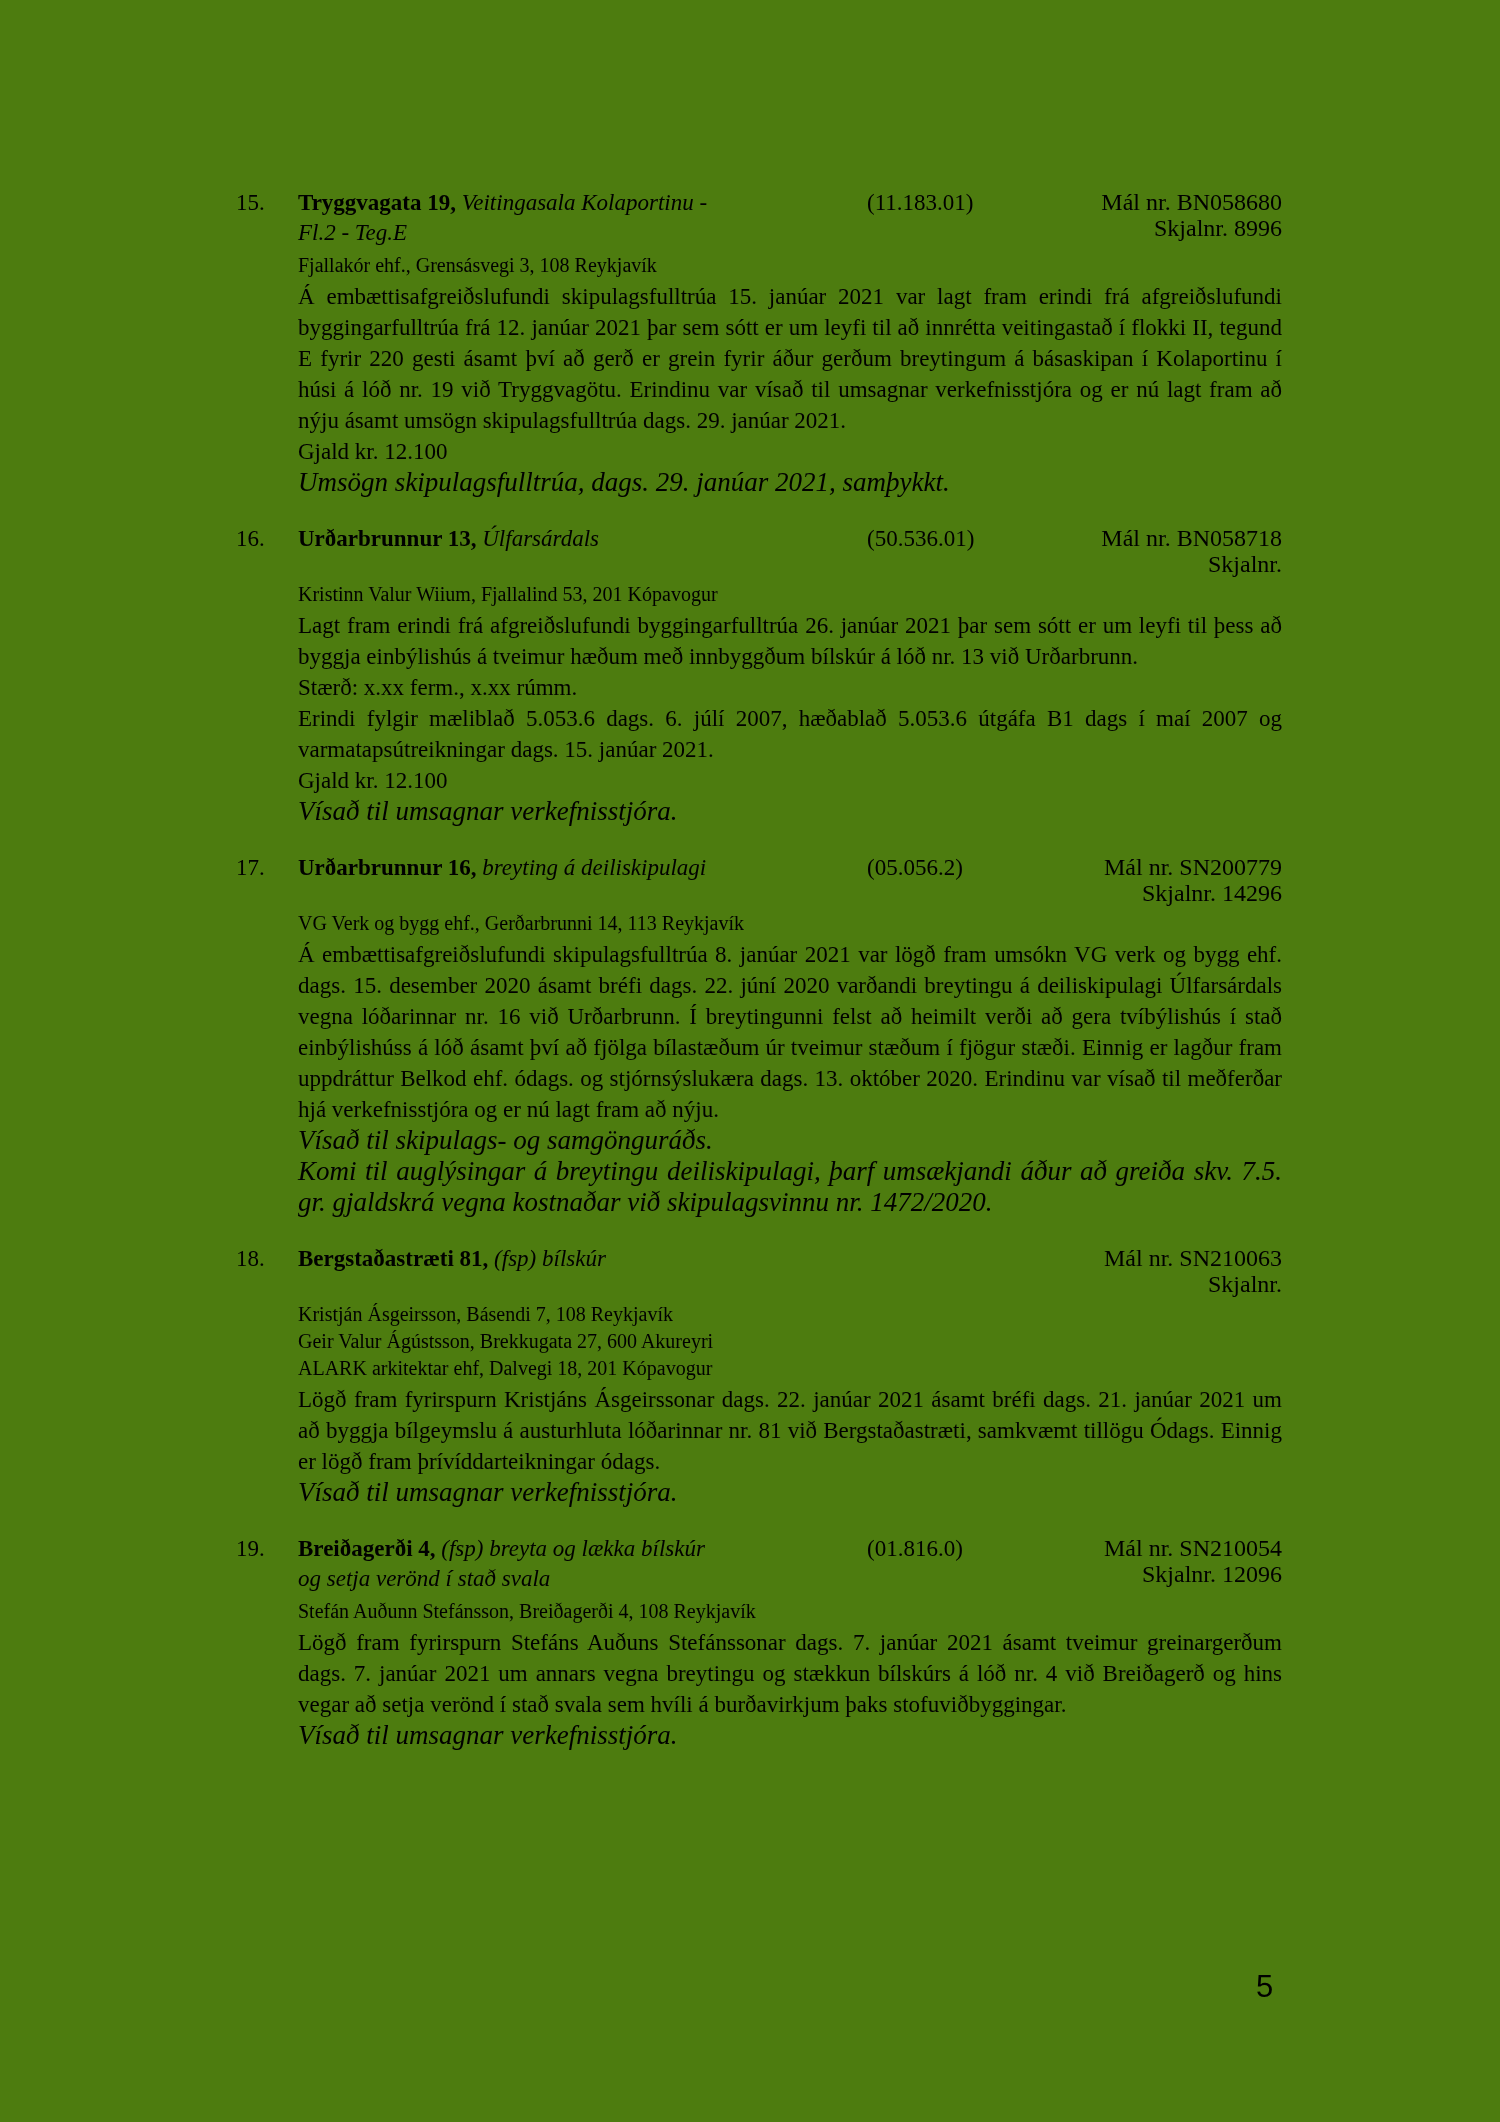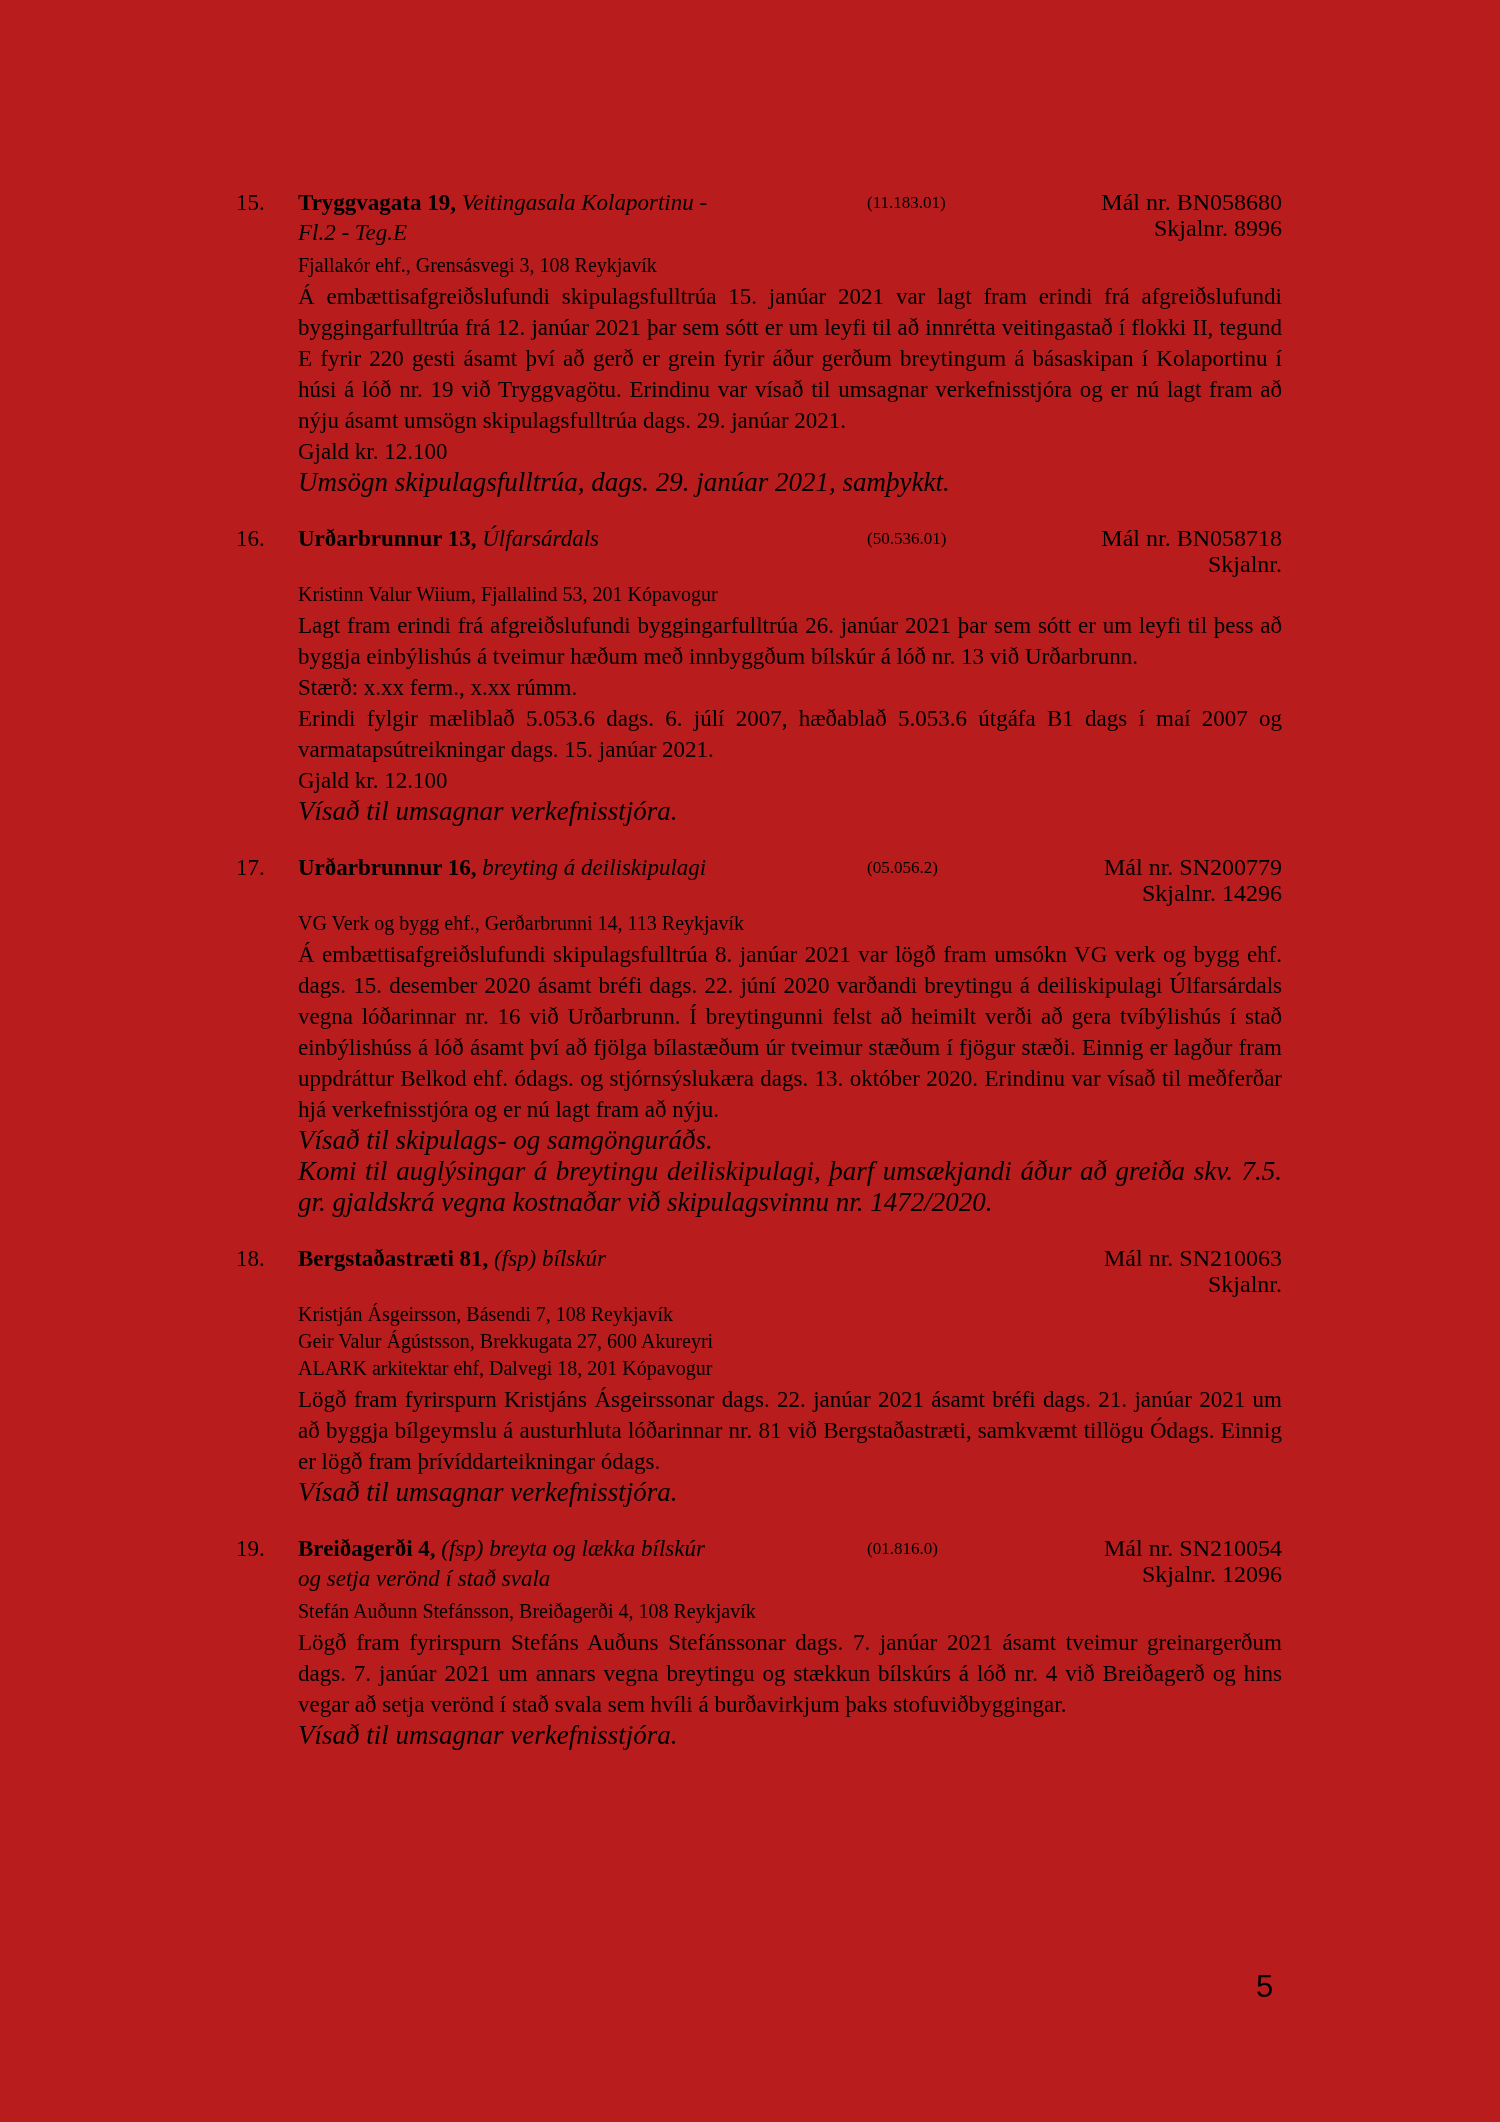--- a/index.html
+++ b/index.html
@@ -4,21 +4,21 @@
 <style>
   html, body {
     margin: 0;
     padding: 0;
     background: #ffffff;
   }
   .page {
     position: relative;
     width: 1500px;
     height: 2122px;
-    background: #b91c1c;
+    background: #4d7c0f;
     color: #000000;
     font-family: "Liberation Serif", serif;
     overflow: hidden;
   }
   .content {
     position: absolute;
     left: 236px;
     top: 188px;
     width: 1046px;
   }
@@ -42,21 +42,21 @@
     flex: 0 0 auto;
     width: 562px;
     font-size: 23px;
     line-height: 30px;
   }
   .addr { font-weight: 700; }
   .subtitle { font-style: italic; white-space: pre-line; }
   .head-code {
     flex: 0 0 auto;
     padding-left: 7px;
-    font-size: 17px;
+    font-size: 23px;
     line-height: 30px;
   }
   .head-right {
     margin-left: auto;
     text-align: right;
     font-size: 24px;
     line-height: 26px;
     padding-top: 1px;
     white-space: nowrap;
   }

